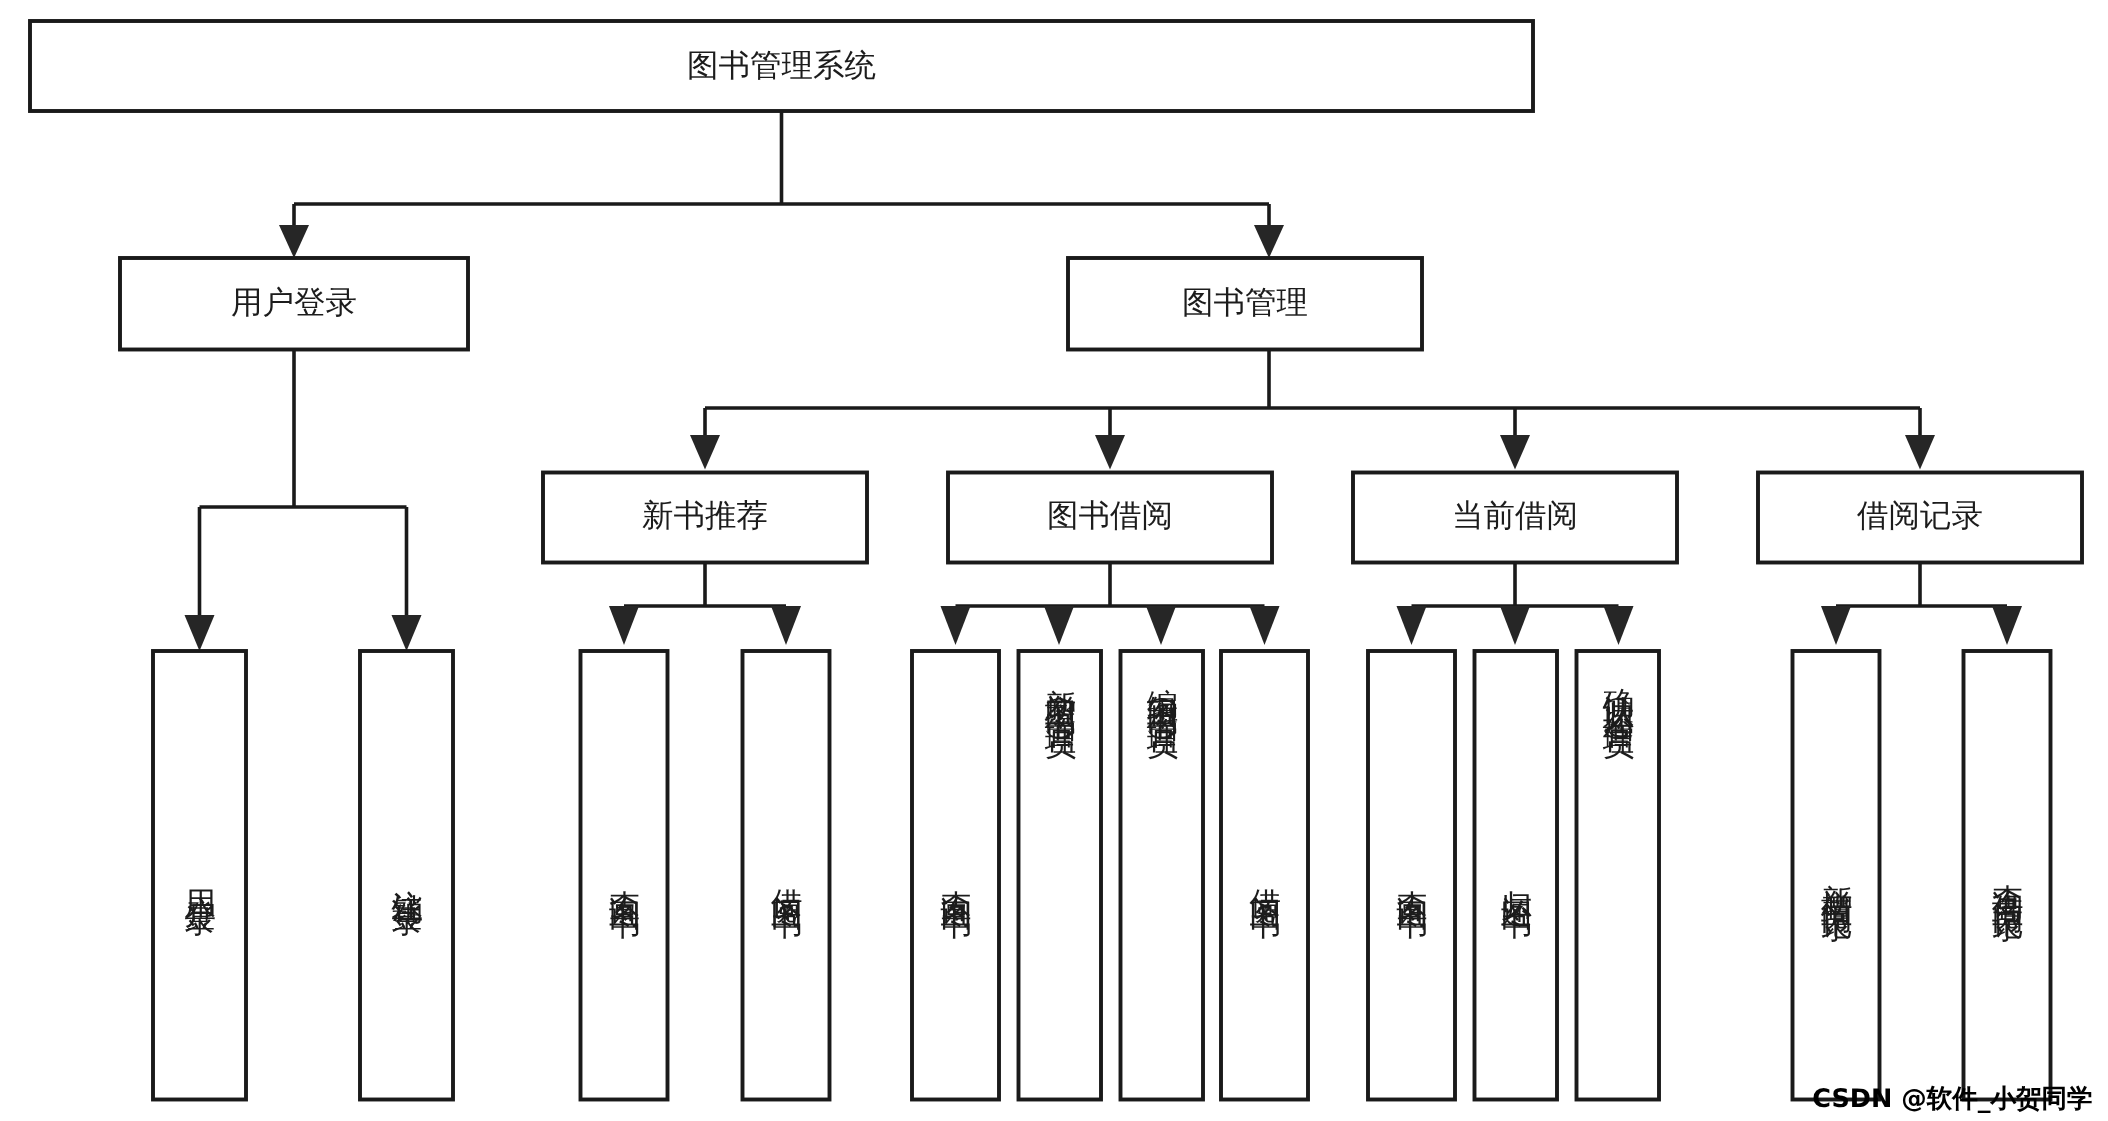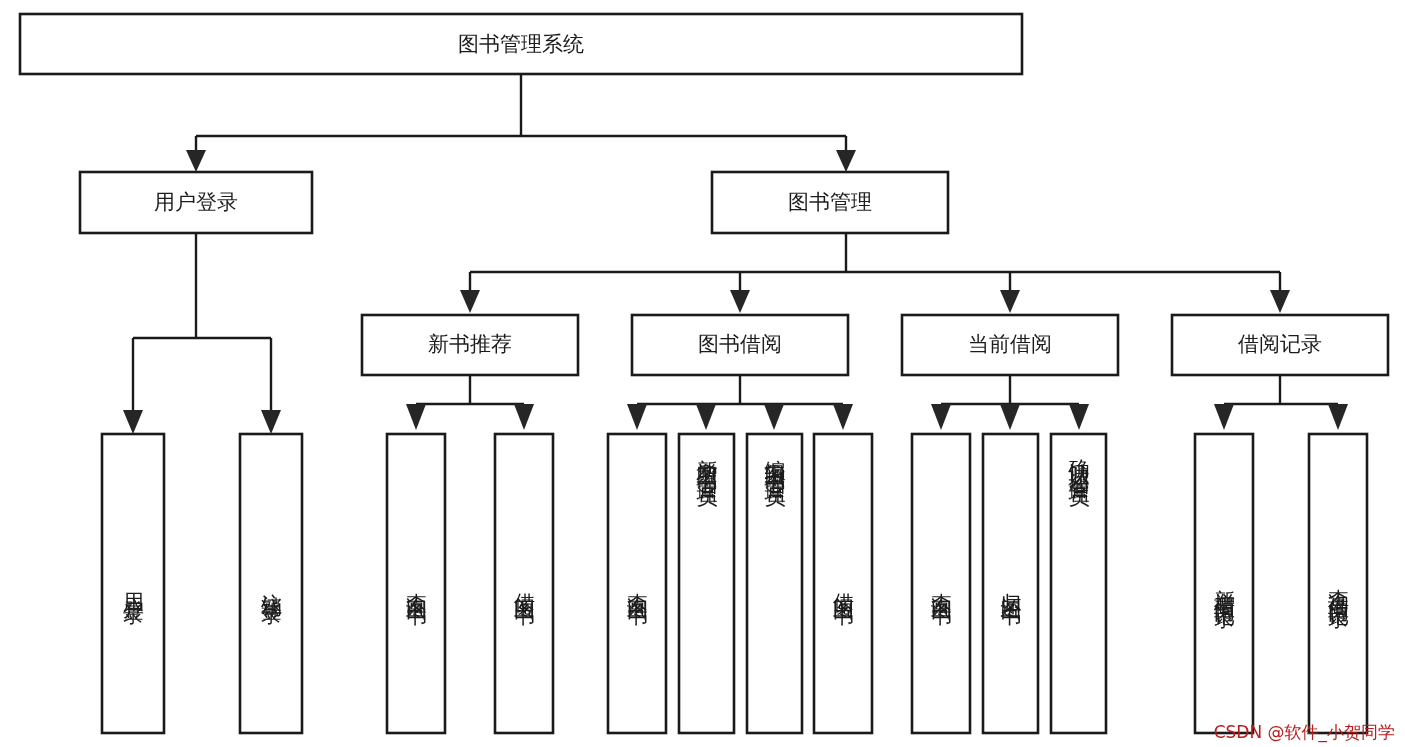--- a/index.html
+++ b/index.html
@@ -68,23 +68,24 @@
   }
   .leaf-label.align-top {
     justify-content: flex-start;
   }
   .watermark {
     position: absolute;
     right: 10px;
     bottom: 3px;
     font-family: "DejaVu Sans", "Liberation Sans", sans-serif;
     font-size: 17px;
-    color: #b91c1c;
+    color: #000000;
     white-space: nowrap;
     pointer-events: none;
+    font-weight: bold;
   }
 </style>
 </head>
 <body>
 
 <div id="diagram-root">
 
   <svg class="diagram-canvas" viewBox="0 0 1405 747" xmlns="http://www.w3.org/2000/svg">
 
     <g>

